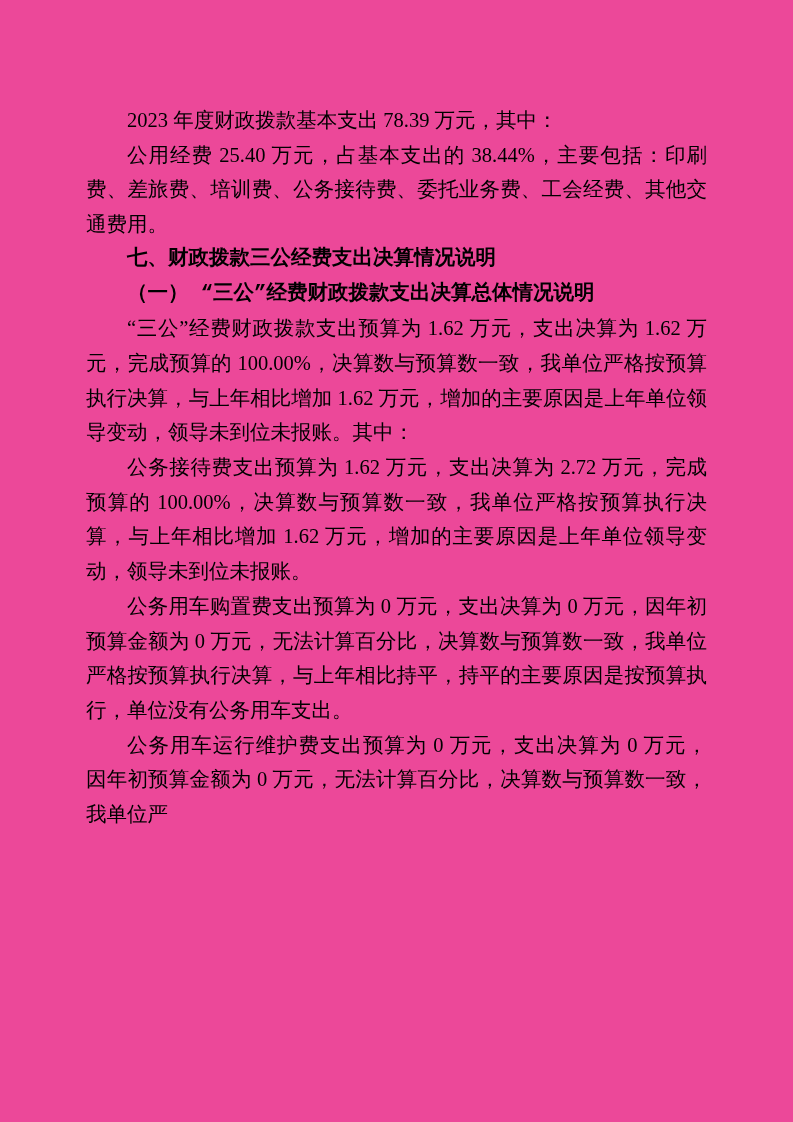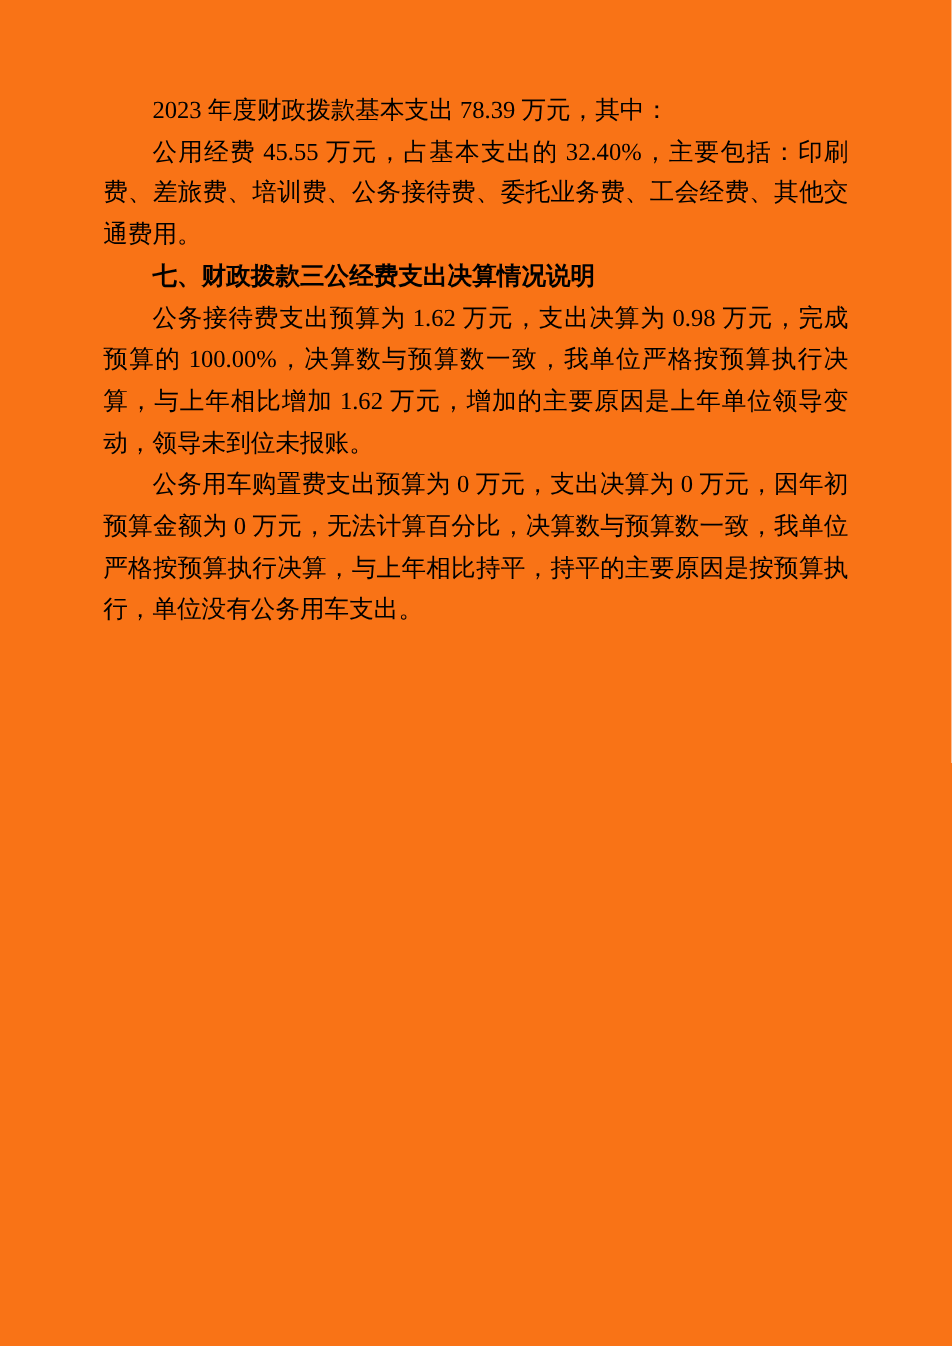--- a/index.html
+++ b/index.html
@@ -4,48 +4,51 @@
 <style>
   html, body {
     margin: 0;
     padding: 0;
     background: #ffffff;
   }
   .page {
     position: relative;
     width: 793px;
     height: 1122px;
-    background: #f97316;
+    background: #ec4899;
     box-sizing: border-box;
-    padding: 75px 86px 0 86px;
+    padding: 103px 86px 0 86px;
     overflow: hidden;
     color: #000000;
   }
   .para {
     margin: 0;
     font-family: "Liberation Serif", "DejaVu Serif", serif;
     font-size: 20.5px;
     line-height: 34.7px;
     text-align: justify;
     text-indent: 2em;
     color: #000000;
   }
   .heading {
     margin: 0;
-    font-family: Liberation Sans, sans-serif;
+    font-family: Liberation Mono, monospace;
     font-weight: bold;
     font-size: 20.5px;
     line-height: 34.7px;
     text-indent: 2em;
     text-align: left;
     color: #000000;
   }
 </style>
 </head>
 <body>
 
 <div class="page">
   <p class="para">2023 年度财政拨款基本支出 78.39 万元，其中：</p>
-  <p class="para">公用经费 45.55 万元，占基本支出的 32.40%，主要包括：印刷费、差旅费、培训费、公务接待费、委托业务费、工会经费、其他交通费用。</p>
+  <p class="para">公用经费 25.40 万元，占基本支出的 38.44%，主要包括：印刷费、差旅费、培训费、公务接待费、委托业务费、工会经费、其他交通费用。</p>
   <p class="heading">七、财政拨款三公经费支出决算情况说明</p>
-  <p class="para">公务接待费支出预算为 1.62 万元，支出决算为 0.98 万元，完成预算的 100.00%，决算数与预算数一致，我单位严格按预算执行决算，与上年相比增加 1.62 万元，增加的主要原因是上年单位领导变动，领导未到位未报账。</p>
+  <p class="heading">（一） “三公”经费财政拨款支出决算总体情况说明</p>
+  <p class="para">“三公”经费财政拨款支出预算为 1.62 万元，支出决算为 1.62 万元，完成预算的 100.00%，决算数与预算数一致，我单位严格按预算执行决算，与上年相比增加 1.62 万元，增加的主要原因是上年单位领导变动，领导未到位未报账。其中：</p>
+  <p class="para">公务接待费支出预算为 1.62 万元，支出决算为 2.72 万元，完成预算的 100.00%，决算数与预算数一致，我单位严格按预算执行决算，与上年相比增加 1.62 万元，增加的主要原因是上年单位领导变动，领导未到位未报账。</p>
   <p class="para">公务用车购置费支出预算为 0 万元，支出决算为 0 万元，因年初预算金额为 0 万元，无法计算百分比，决算数与预算数一致，我单位严格按预算执行决算，与上年相比持平，持平的主要原因是按预算执行，单位没有公务用车支出。</p>
+  <p class="para">公务用车运行维护费支出预算为 0 万元，支出决算为 0 万元，　因年初预算金额为 0 万元，无法计算百分比，决算数与预算数一致，我单位严</p>
 </div>
 
 </body></html>

